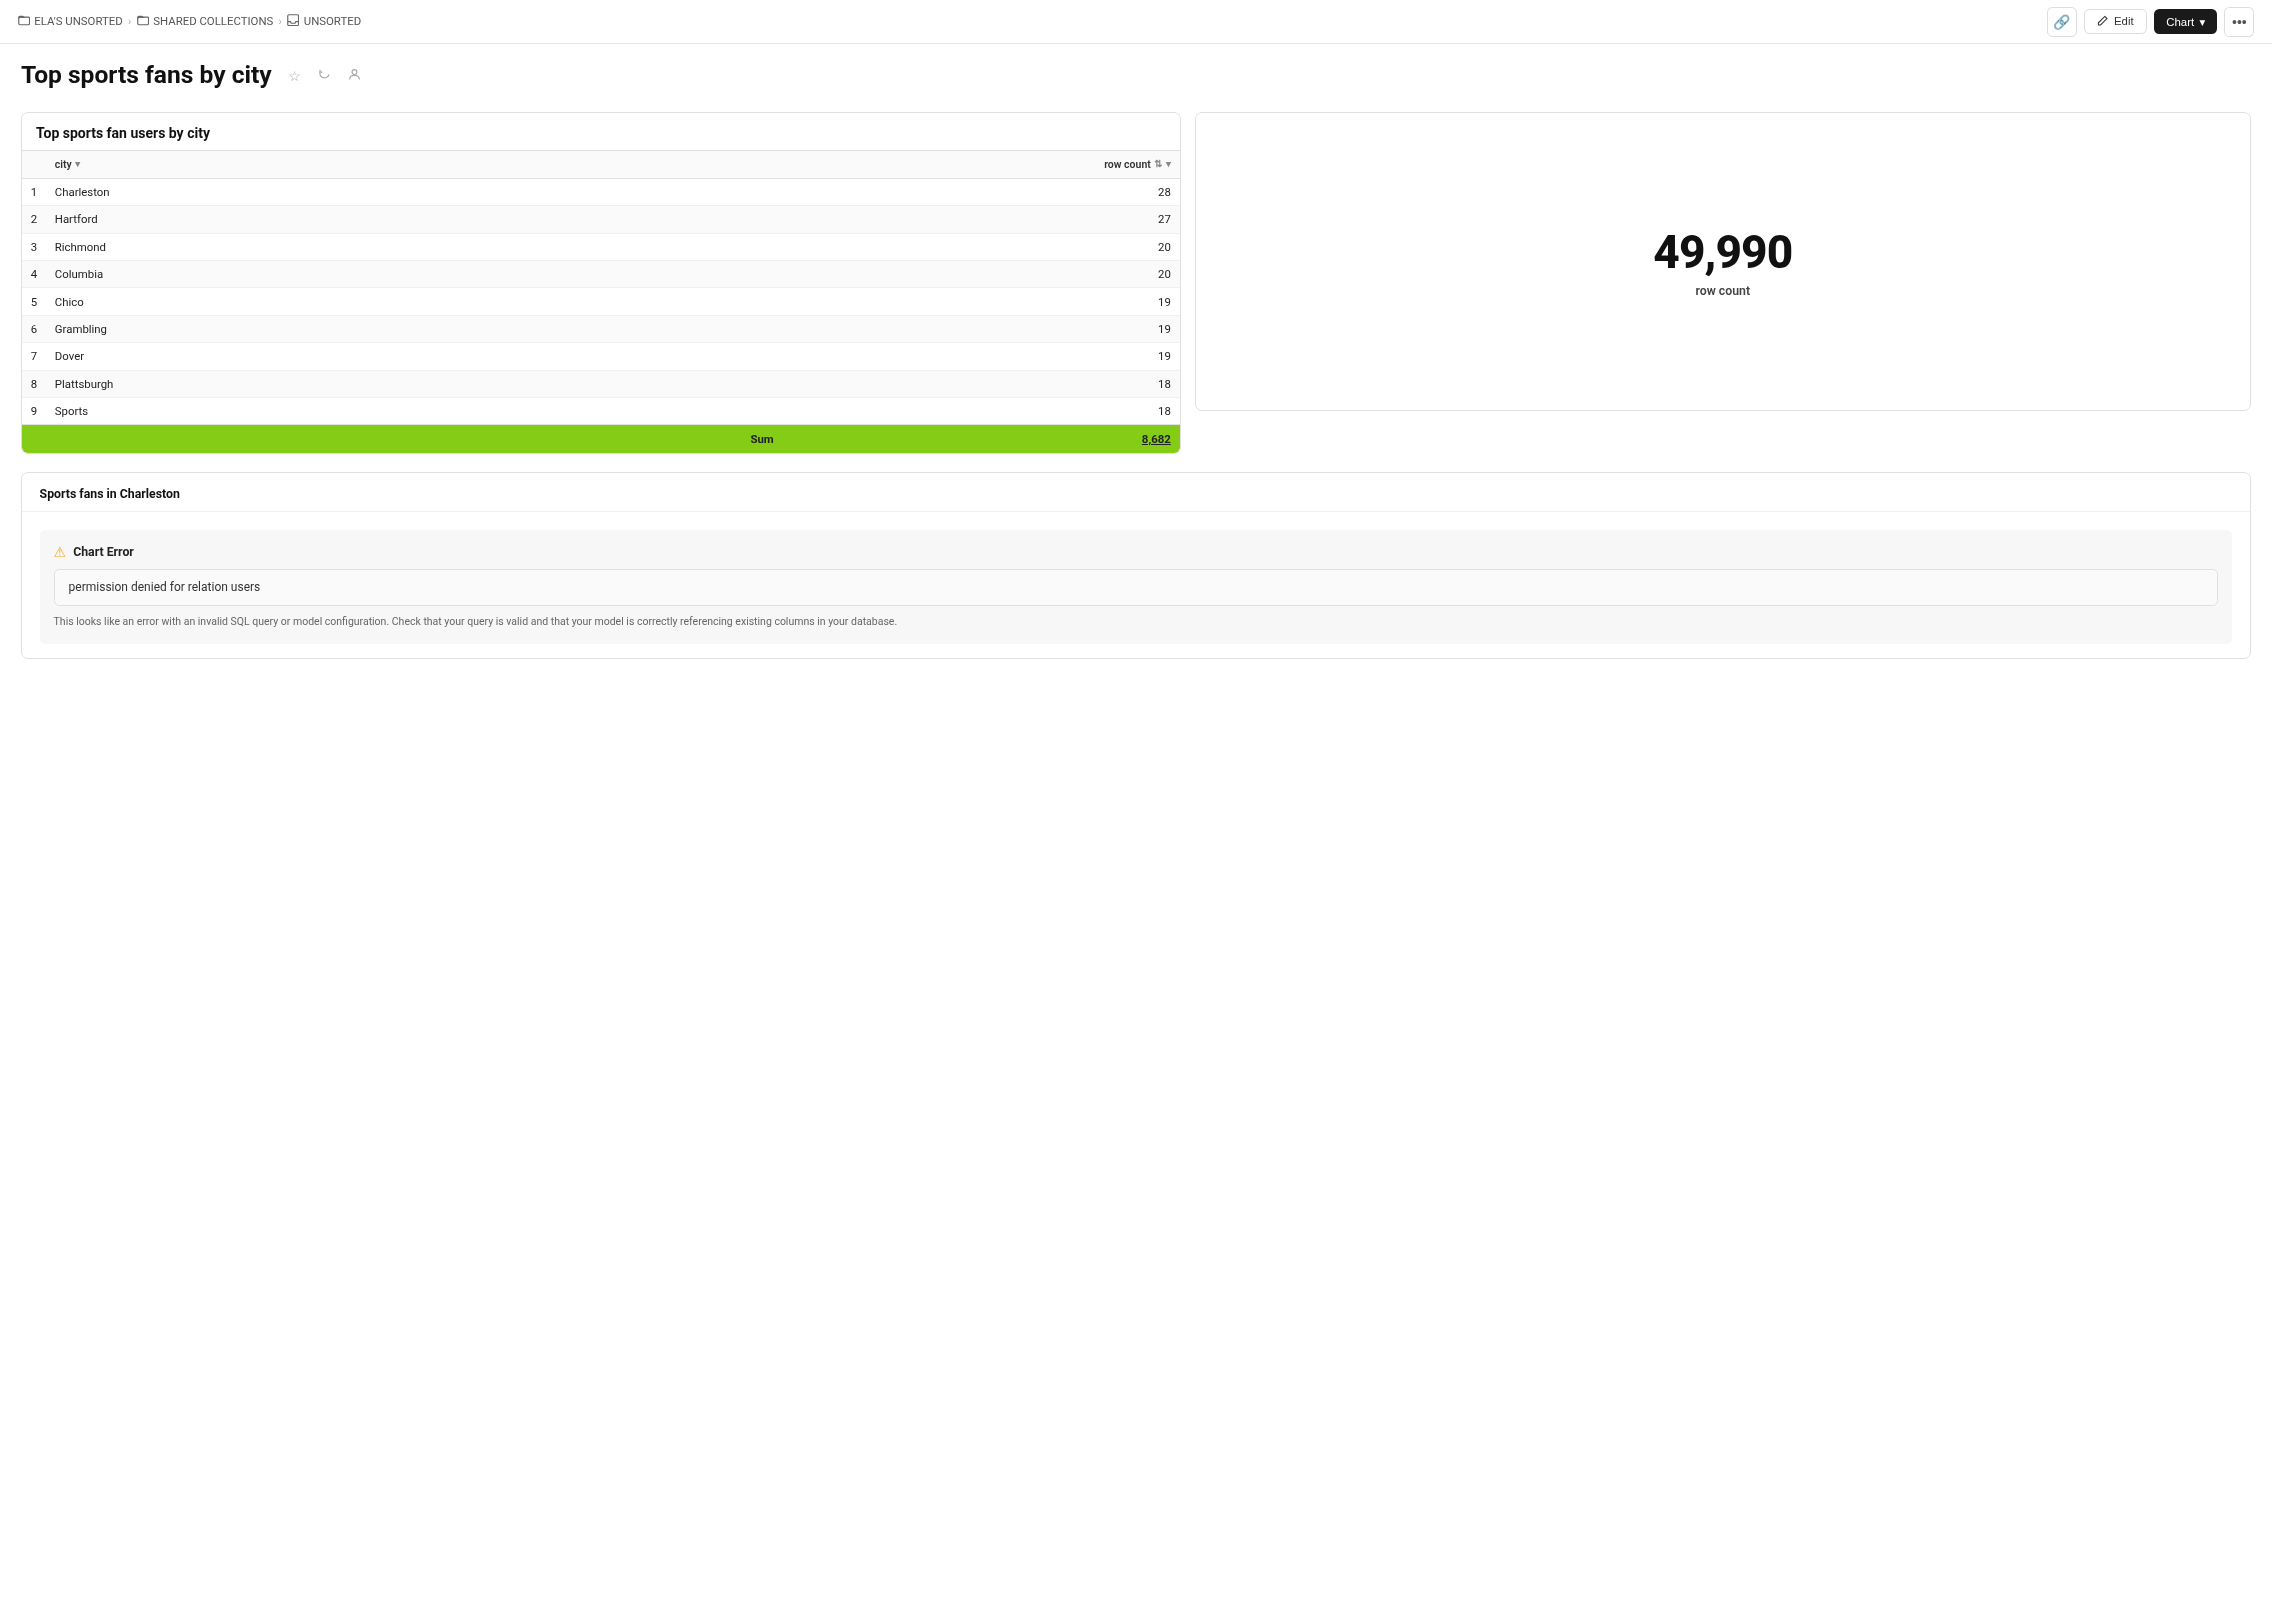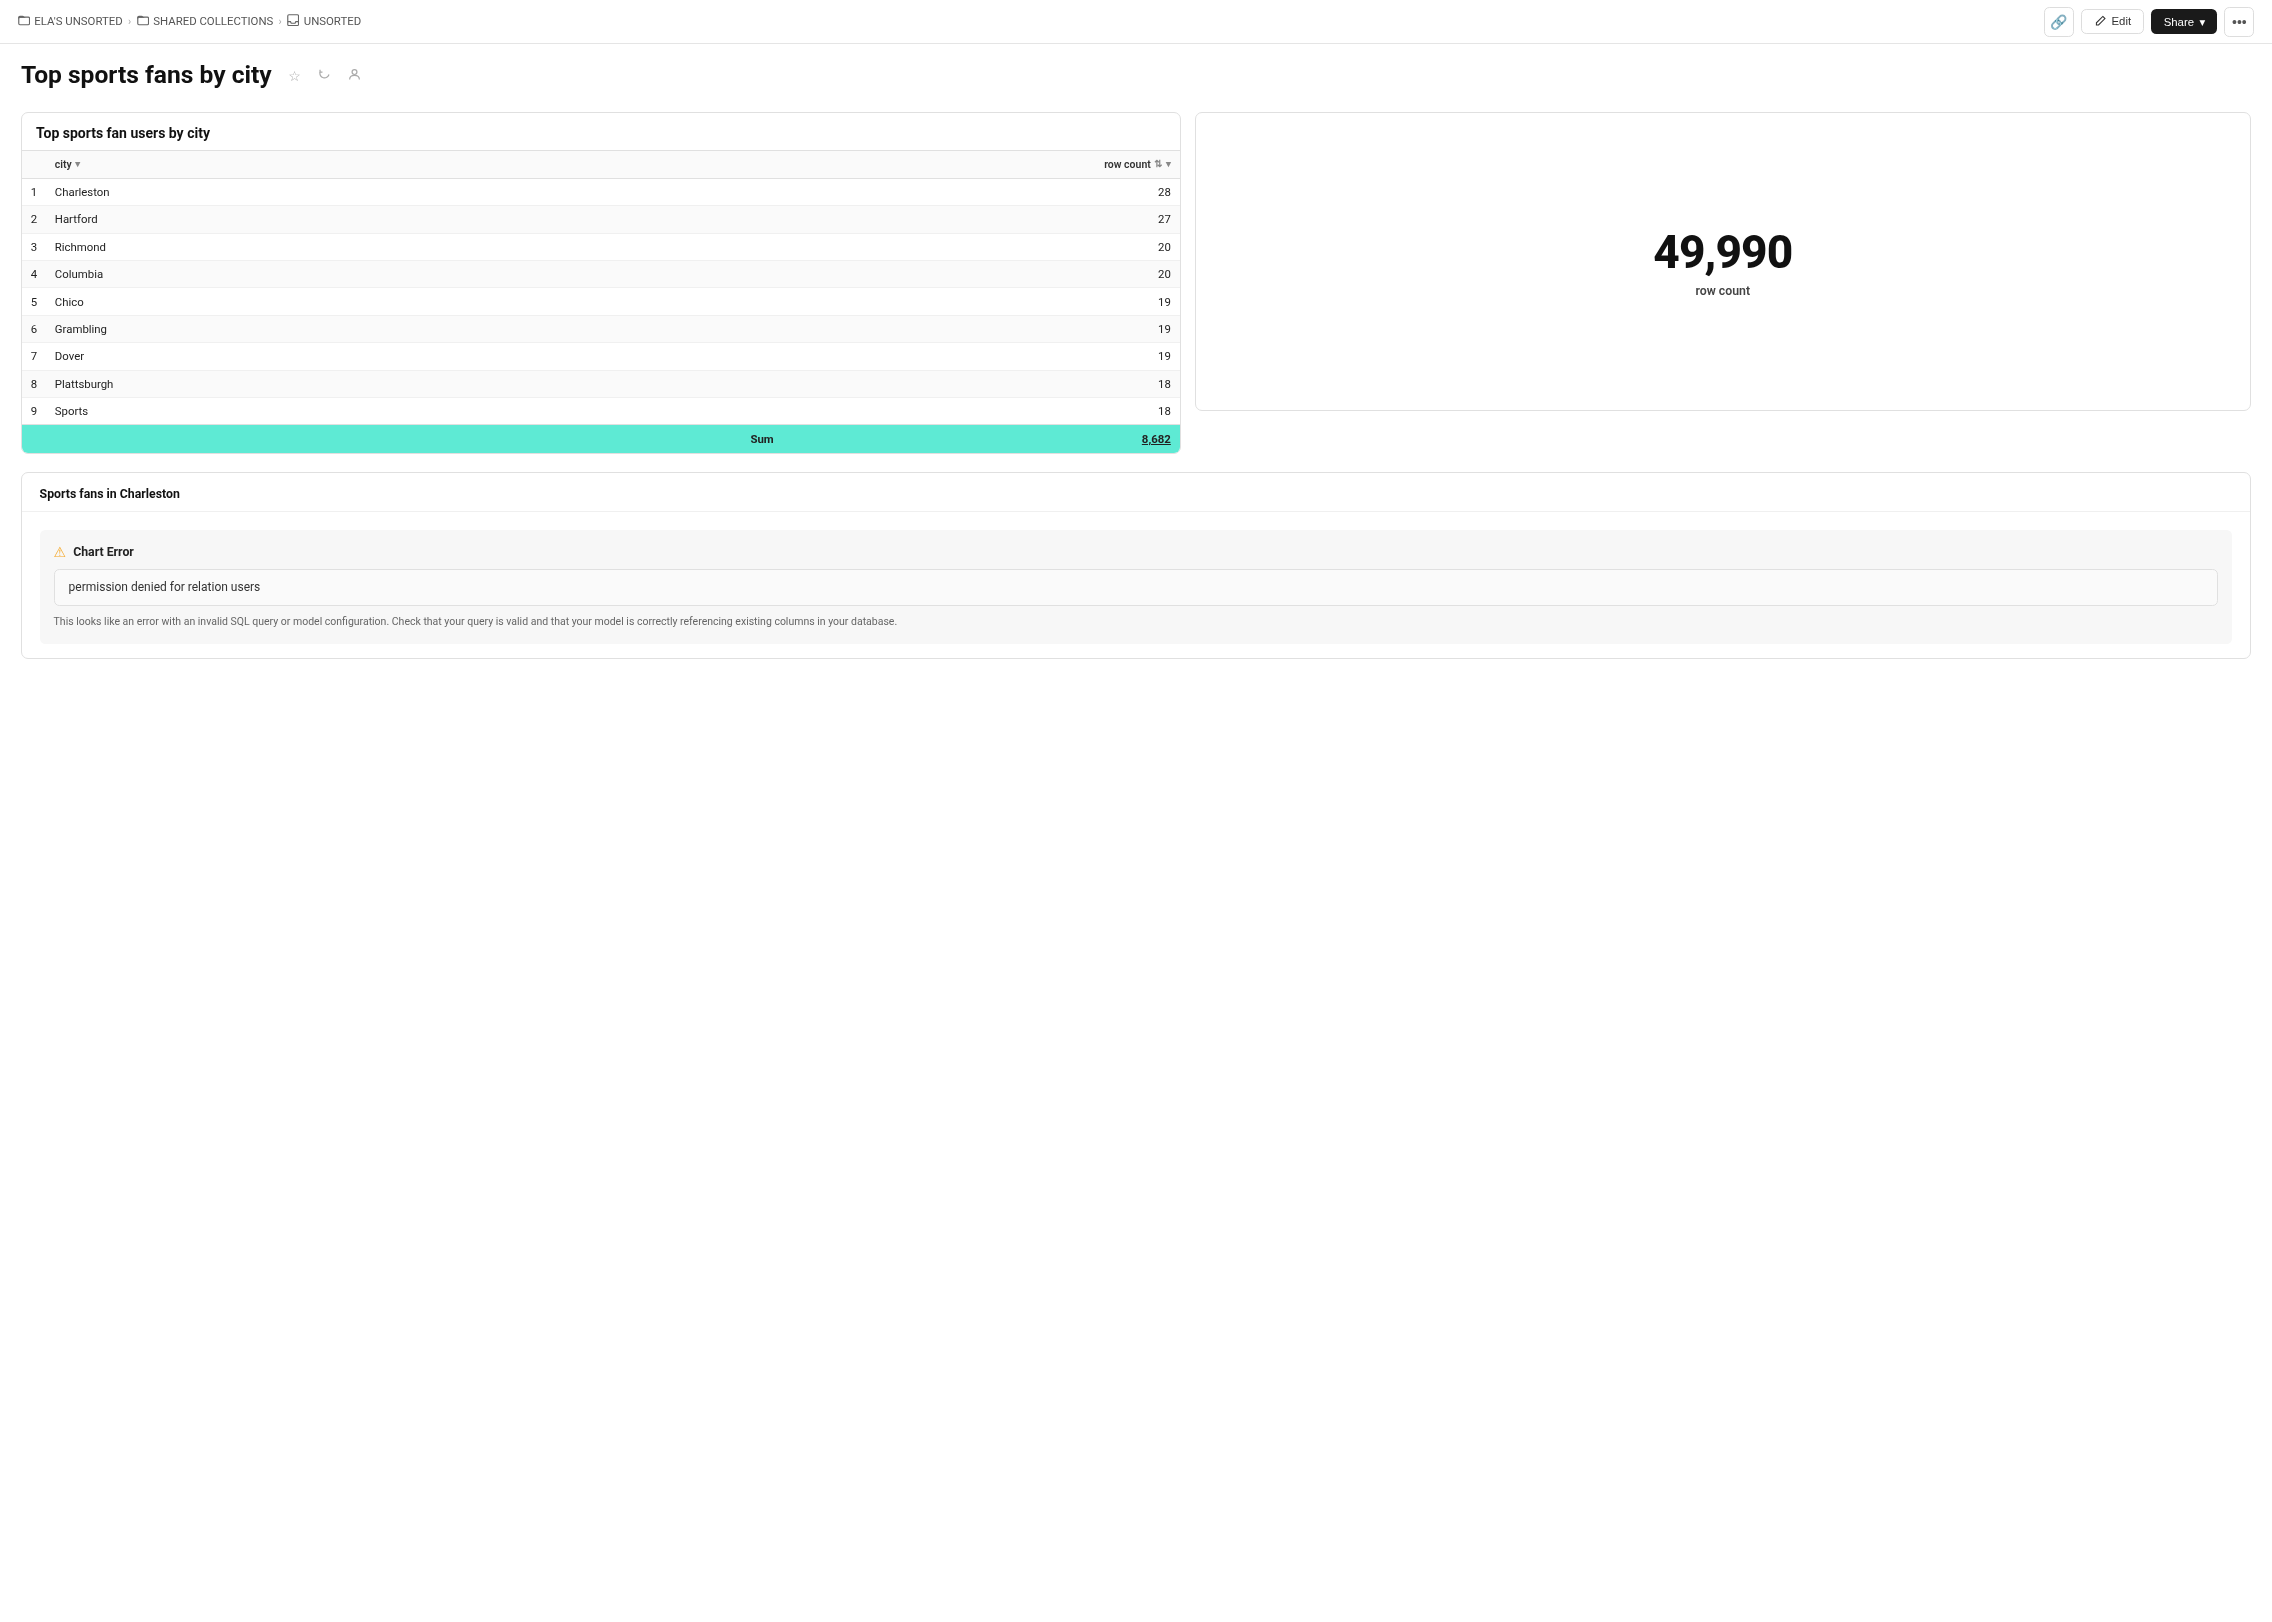--- a/index.html
+++ b/index.html
@@ -186,21 +186,21 @@
       color: #222;
     }
     .td-city { color: #1a1a1a; }
     .td-count { text-align: right; font-size: 11.4px; }
 
     .tfoot-row td {
       border-top: 0.9px solid #e0e0e0;
       font-weight: 700;
       font-size: 11.4px;
       padding: 7px 8.8px;
-      background: #5eead4;
+      background: #84cc16;
     }
     .tfoot-label { text-align: right; color: #333; }
     .tfoot-val { text-align: right; text-decoration: underline; }
 
     
     .metric-card {
       flex: 1;
       border: 0.9px solid #e0e0e0;
       border-radius: 7px;
       background: #fff;
@@ -333,21 +333,21 @@
     </button>
     <button class="btn-edit">
       <span>
         <svg width="11.4" height="11.4" viewBox="0 0 16 16" fill="none" stroke="currentColor" stroke-width="1.5">
             <path d="M11 2l3 3-9 9H2v-3l9-9z"></path>
           </svg>
       </span>
       <span>Edit</span>
     </button>
     <button class="btn-share">
-      <span>Share</span>
+      <span>Chart</span>
       <span>▾</span>
     </button>
     <button class="btn-icon">
       <span>•••</span>
     </button>
   </div>
 </nav>
 
 <div class="page-header">
   <h1 class="page-title">Top sports fans by city</h1>

